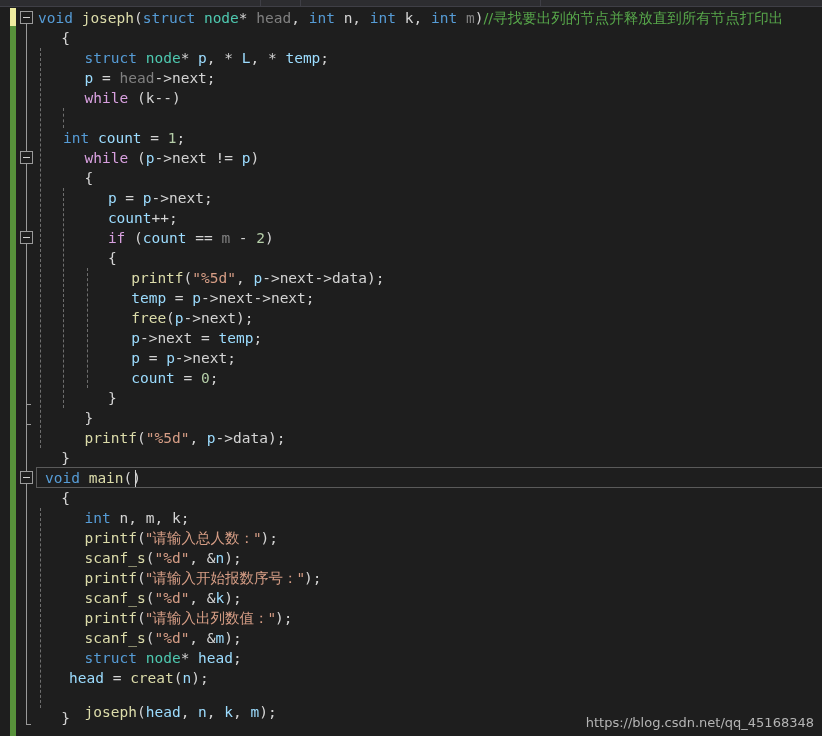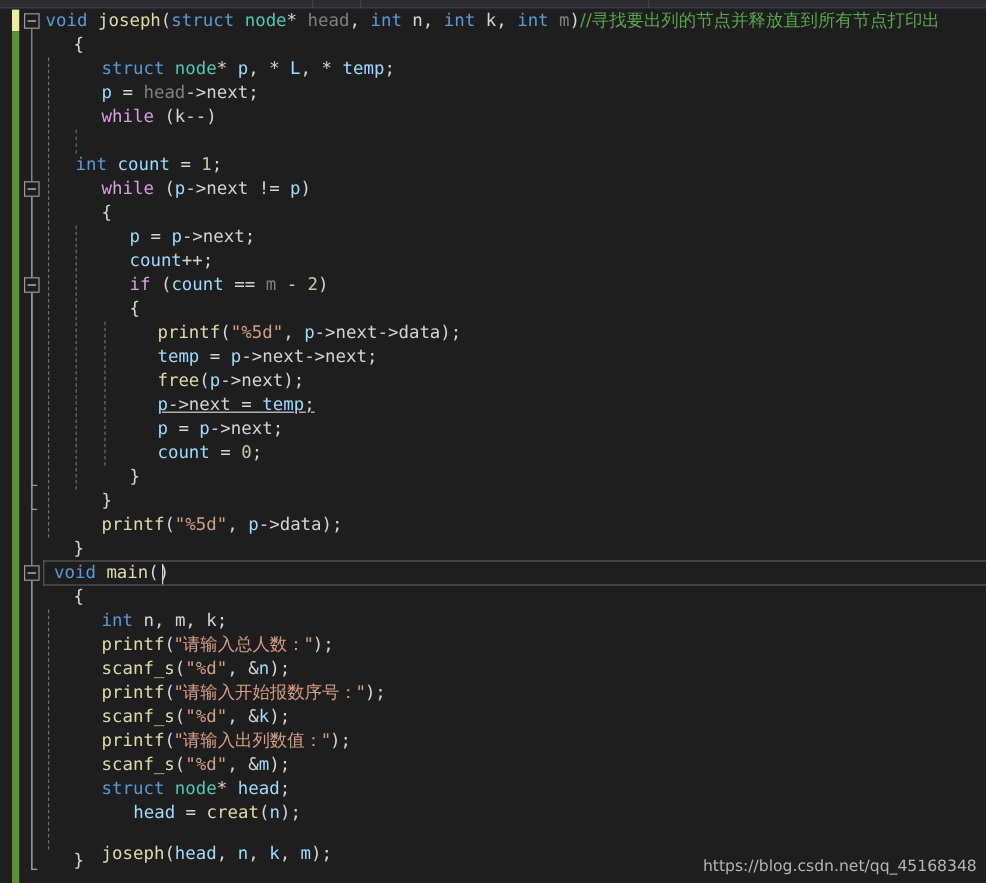--- a/index.html
+++ b/index.html
@@ -8,21 +8,21 @@
     background: #1e1e1e;
   }
   body {
     font-family: "DejaVu Sans Mono", "Liberation Mono", monospace;
   }
 
   #app {
     position: relative;
     width: 822px;
     height: 736px;
-    background: #1d4ed8;
+    background: #7f1d1d;
     overflow: hidden;
   }
 
   
   .tabstrip {
     position: absolute;
     left: 0; top: 0;
     width: 822px; height: 7px;
     background: #2d2d30;
   }
@@ -198,38 +198,38 @@
       <div class="line" style="top: 121px;"><span class="code" style="padding-left: 63px;"><span class="kw">int</span><span class="pun"> </span><span class="var">count</span><span class="pun"> = </span><span class="num">1</span><span class="pun">;</span></span></div>
       <div class="line" style="top: 141px;"><span class="code" style="padding-left: 84.6px;"><span class="ctl">while</span><span class="pun"> (</span><span class="var">p</span><span class="pun">-&gt;</span><span class="pun">next</span><span class="pun"> != </span><span class="var">p</span><span class="pun">)</span></span></div>
       <div class="line" style="top: 161px;"><span class="code" style="padding-left: 84.6px;"><span class="pun">{</span></span></div>
       <div class="line" style="top: 181px;"><span class="code" style="padding-left: 107.9px;"><span class="var">p</span><span class="pun"> = </span><span class="var">p</span><span class="pun">-&gt;</span><span class="pun">next</span><span class="pun">;</span></span></div>
       <div class="line" style="top: 201px;"><span class="code" style="padding-left: 107.9px;"><span class="var">count</span><span class="pun">++;</span></span></div>
       <div class="line" style="top: 221px;"><span class="code" style="padding-left: 107.9px;"><span class="ctl">if</span><span class="pun"> (</span><span class="var">count</span><span class="pun"> == </span><span class="dim">m</span><span class="pun"> - </span><span class="num">2</span><span class="pun">)</span></span></div>
       <div class="line" style="top: 241px;"><span class="code" style="padding-left: 107.9px;"><span class="pun">{</span></span></div>
       <div class="line" style="top: 261px;"><span class="code" style="padding-left: 131.2px;"><span class="fn">printf</span><span class="pun">(</span><span class="str">"%5d"</span><span class="pun">, </span><span class="var">p</span><span class="pun">-&gt;</span><span class="pun">next</span><span class="pun">-&gt;</span><span class="pun">data</span><span class="pun">);</span></span></div>
       <div class="line" style="top: 281px;"><span class="code" style="padding-left: 131.2px;"><span class="var">temp</span><span class="pun"> = </span><span class="var">p</span><span class="pun">-&gt;</span><span class="pun">next</span><span class="pun">-&gt;</span><span class="pun">next</span><span class="pun">;</span></span></div>
       <div class="line" style="top: 301px;"><span class="code" style="padding-left: 131.2px;"><span class="fn">free</span><span class="pun">(</span><span class="var">p</span><span class="pun">-&gt;</span><span class="pun">next</span><span class="pun">);</span></span></div>
-      <div class="line" style="top: 321px;"><span class="code" style="padding-left: 131.2px; text-decoration: underline;"><span class="var">p</span><span class="pun">-&gt;</span><span class="pun">next</span><span class="pun"> = </span><span class="var">temp</span><span class="pun">;</span></span></div>
+      <div class="line" style="top: 321px;"><span class="code" style="padding-left: 131.2px;"><span class="var">p</span><span class="pun">-&gt;</span><span class="pun">next</span><span class="pun"> = </span><span class="var">temp</span><span class="pun">;</span></span></div>
       <div class="line" style="top: 341px;"><span class="code" style="padding-left: 131.2px;"><span class="var">p</span><span class="pun"> = </span><span class="var">p</span><span class="pun">-&gt;</span><span class="pun">next</span><span class="pun">;</span></span></div>
       <div class="line" style="top: 361px;"><span class="code" style="padding-left: 131.2px;"><span class="var">count</span><span class="pun"> = </span><span class="num">0</span><span class="pun">;</span></span></div>
       <div class="line" style="top: 381px;"><span class="code" style="padding-left: 107.9px;"><span class="pun">}</span></span></div>
       <div class="line" style="top: 401px;"><span class="code" style="padding-left: 84.6px;"><span class="pun">}</span></span></div>
       <div class="line" style="top: 421px;"><span class="code" style="padding-left: 84.6px;"><span class="fn">printf</span><span class="pun">(</span><span class="str">"%5d"</span><span class="pun">, </span><span class="var">p</span><span class="pun">-&gt;</span><span class="pun">data</span><span class="pun">);</span></span></div>
       <div class="line" style="top: 441px;"><span class="code" style="padding-left: 61.3px;"><span class="pun">}</span></span></div>
       <div class="line" style="top: 461px;"><span class="code" style="padding-left: 38px; margin-left: 7px;"><span class="kw">void</span><span class="pun"> </span><span class="fn">main</span><span class="pun">()</span></span></div>
       <div class="line" style="top: 481px;"><span class="code" style="padding-left: 61.3px;"><span class="pun">{</span></span></div>
       <div class="line" style="top: 501px;"><span class="code" style="padding-left: 84.6px;"><span class="kw">int</span><span class="pun"> </span><span class="pun">n</span><span class="pun">, </span><span class="pun">m</span><span class="pun">, </span><span class="pun">k</span><span class="pun">;</span></span></div>
       <div class="line" style="top: 521px;"><span class="code" style="padding-left: 84.6px;"><span class="fn">printf</span><span class="pun">(</span><span class="str cjk">"请输入总人数："</span><span class="pun">);</span></span></div>
       <div class="line" style="top: 541px;"><span class="code" style="padding-left: 84.6px;"><span class="fn">scanf_s</span><span class="pun">(</span><span class="str">"%d"</span><span class="pun">, &amp;</span><span class="var">n</span><span class="pun">);</span></span></div>
       <div class="line" style="top: 561px;"><span class="code" style="padding-left: 84.6px;"><span class="fn">printf</span><span class="pun">(</span><span class="str cjk">"请输入开始报数序号："</span><span class="pun">);</span></span></div>
       <div class="line" style="top: 581px;"><span class="code" style="padding-left: 84.6px;"><span class="fn">scanf_s</span><span class="pun">(</span><span class="str">"%d"</span><span class="pun">, &amp;</span><span class="var">k</span><span class="pun">);</span></span></div>
       <div class="line" style="top: 601px;"><span class="code" style="padding-left: 84.6px;"><span class="fn">printf</span><span class="pun">(</span><span class="str cjk">"请输入出列数值："</span><span class="pun">);</span></span></div>
       <div class="line" style="top: 621px;"><span class="code" style="padding-left: 84.6px;"><span class="fn">scanf_s</span><span class="pun">(</span><span class="str">"%d"</span><span class="pun">, &amp;</span><span class="var">m</span><span class="pun">);</span></span></div>
       <div class="line" style="top: 641px;"><span class="code" style="padding-left: 84.6px;"><span class="kw">struct</span><span class="pun"> </span><span class="typ">node</span><span class="pun">* </span><span class="var">head</span><span class="pun">;</span></span></div>
-      <div class="line" style="top: 661px;"><span class="code" style="padding-left: 111px;"><span class="var">head</span><span class="pun"> = </span><span class="fn">creat</span><span class="pun">(</span><span class="var">n</span><span class="pun">);</span></span></div>
+      <div class="line" style="top: 661px;"><span class="code" style="padding-left: 69px;"><span class="var">head</span><span class="pun"> = </span><span class="fn">creat</span><span class="pun">(</span><span class="var">n</span><span class="pun">);</span></span></div>
       <div class="line" style="top: 695px;"><span class="code" style="padding-left: 84.6px;"><span class="fn">joseph</span><span class="pun">(</span><span class="var">head</span><span class="pun">, </span><span class="var">n</span><span class="pun">, </span><span class="var">k</span><span class="pun">, </span><span class="var">m</span><span class="pun">);</span></span></div>
       <div class="line" style="top: 701px;"><span class="code" style="padding-left: 61.3px;"><span class="pun">}</span></span></div>
       <div class="caret" style="left: 135.047px; top: 463px;"></div>
     </div>
 
   <div class="watermark">https://blog.csdn.net/qq_45168348</div>
 
 </div>
 
 </body></html>

